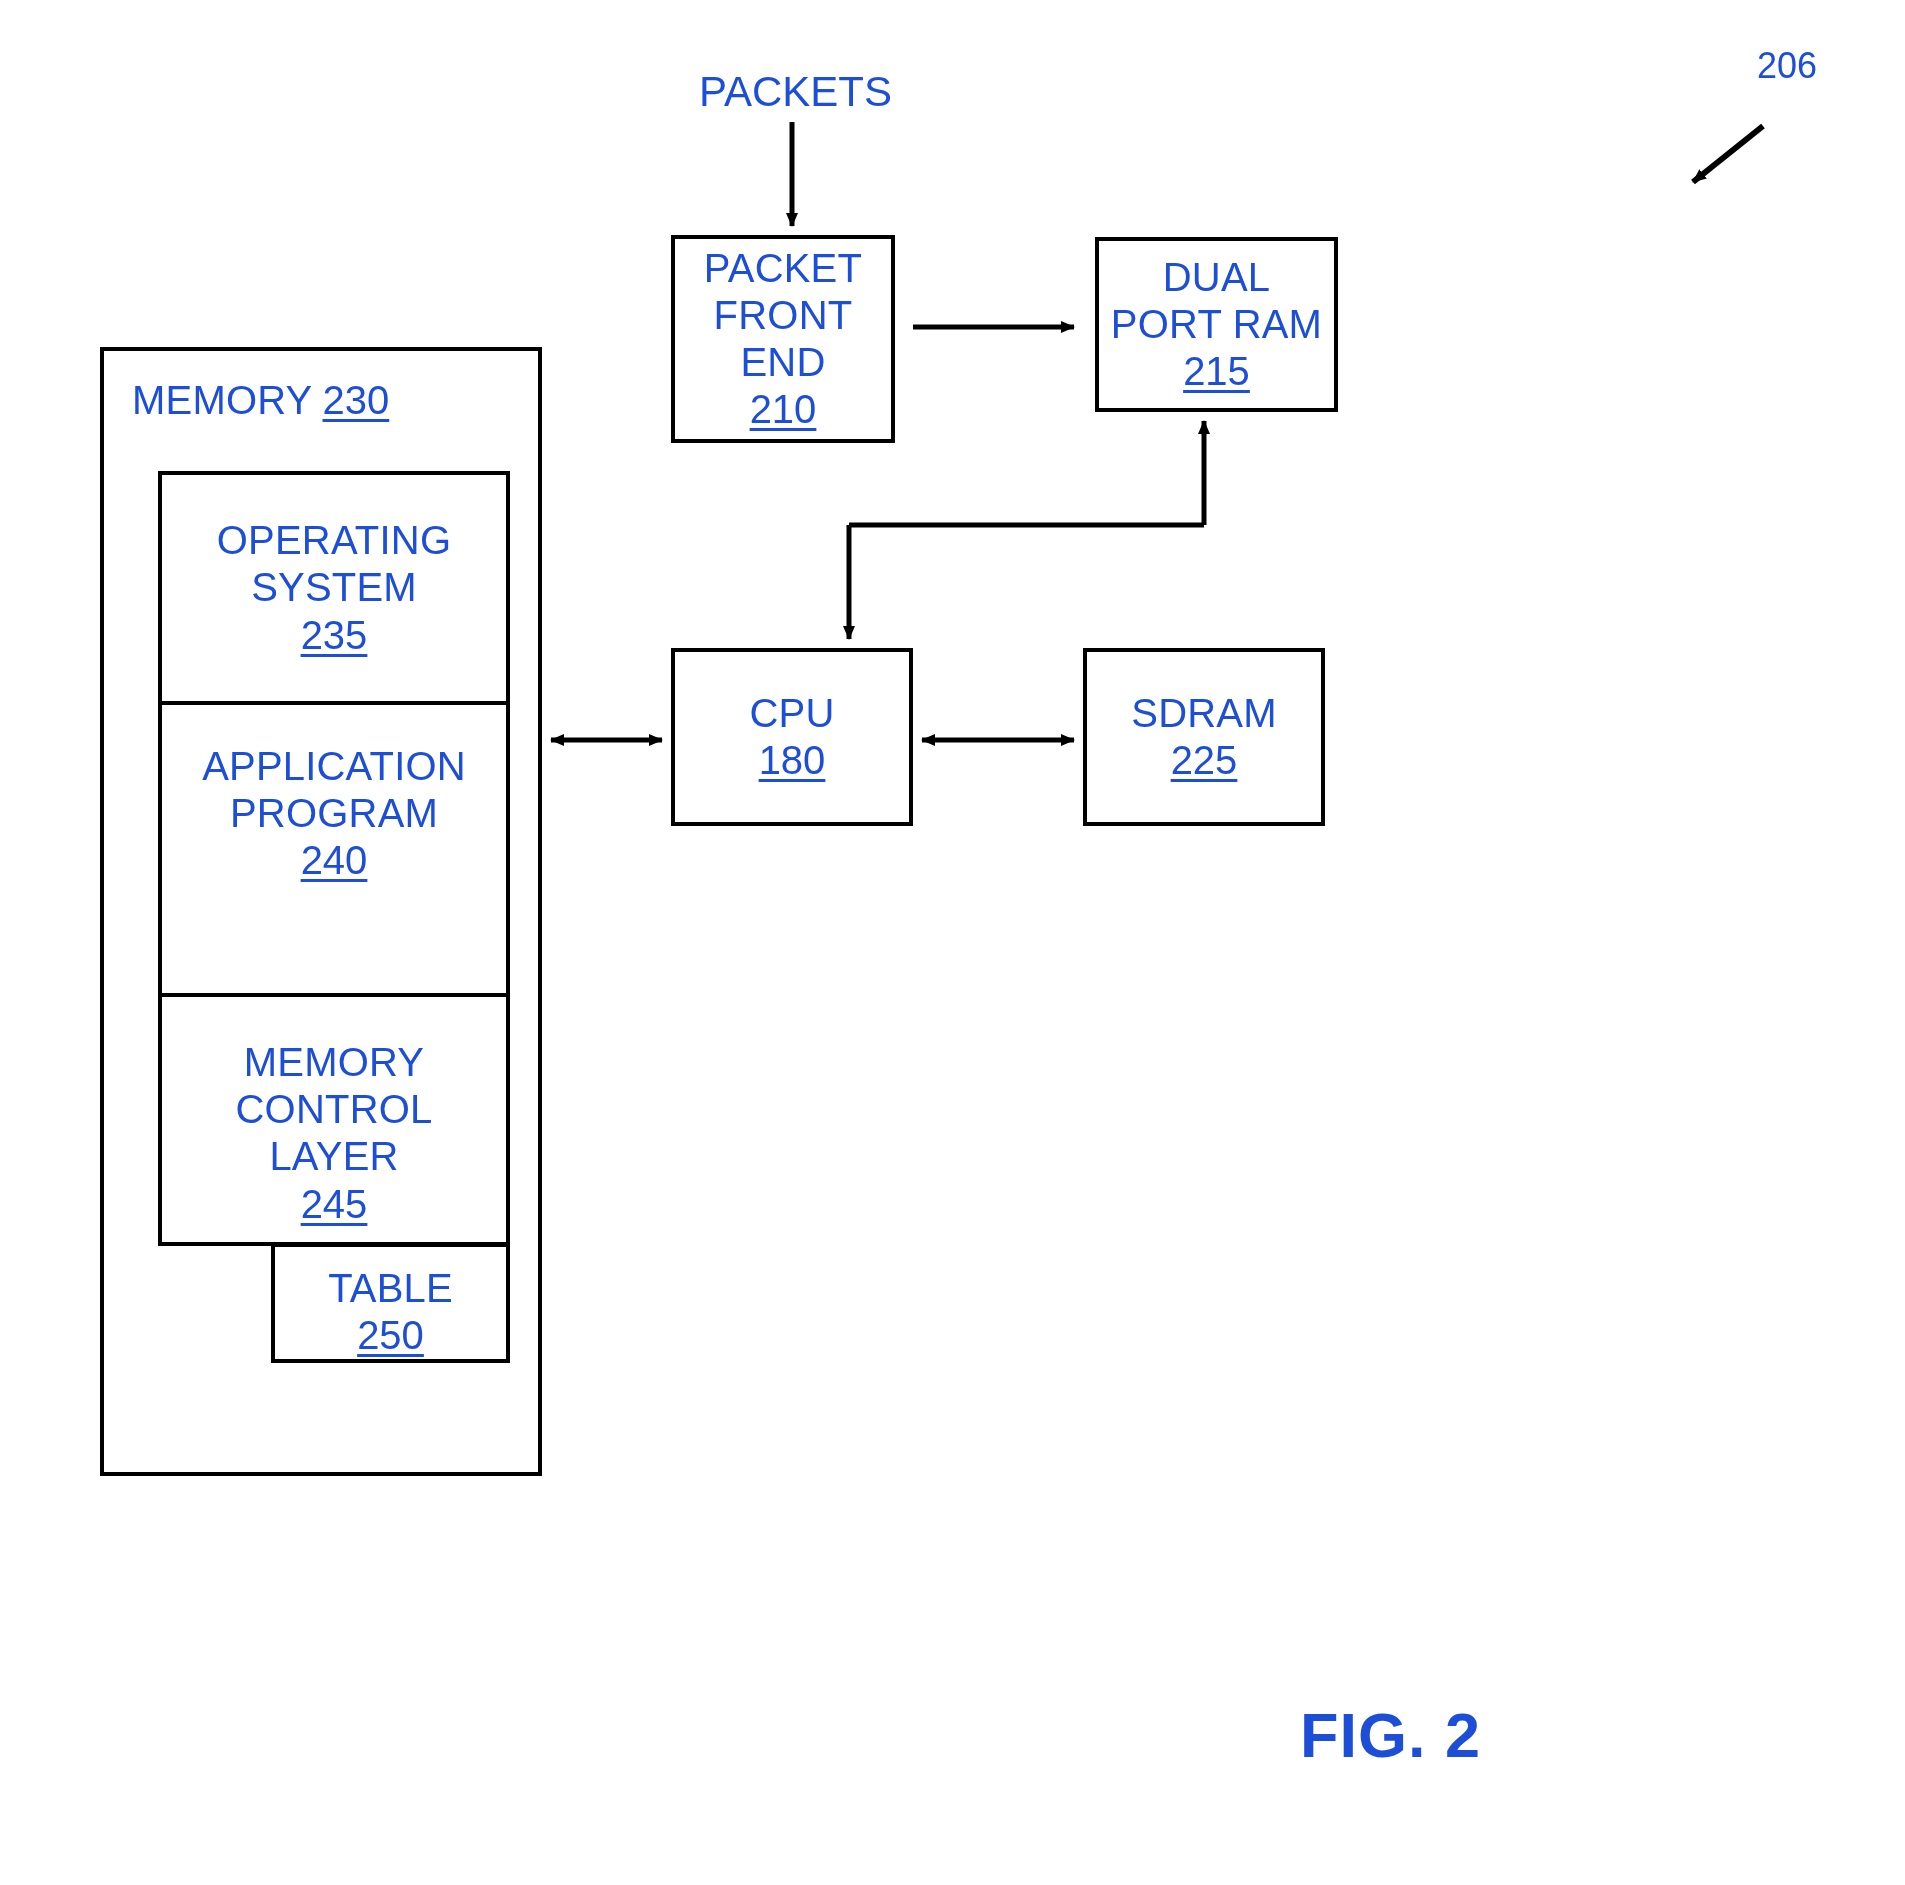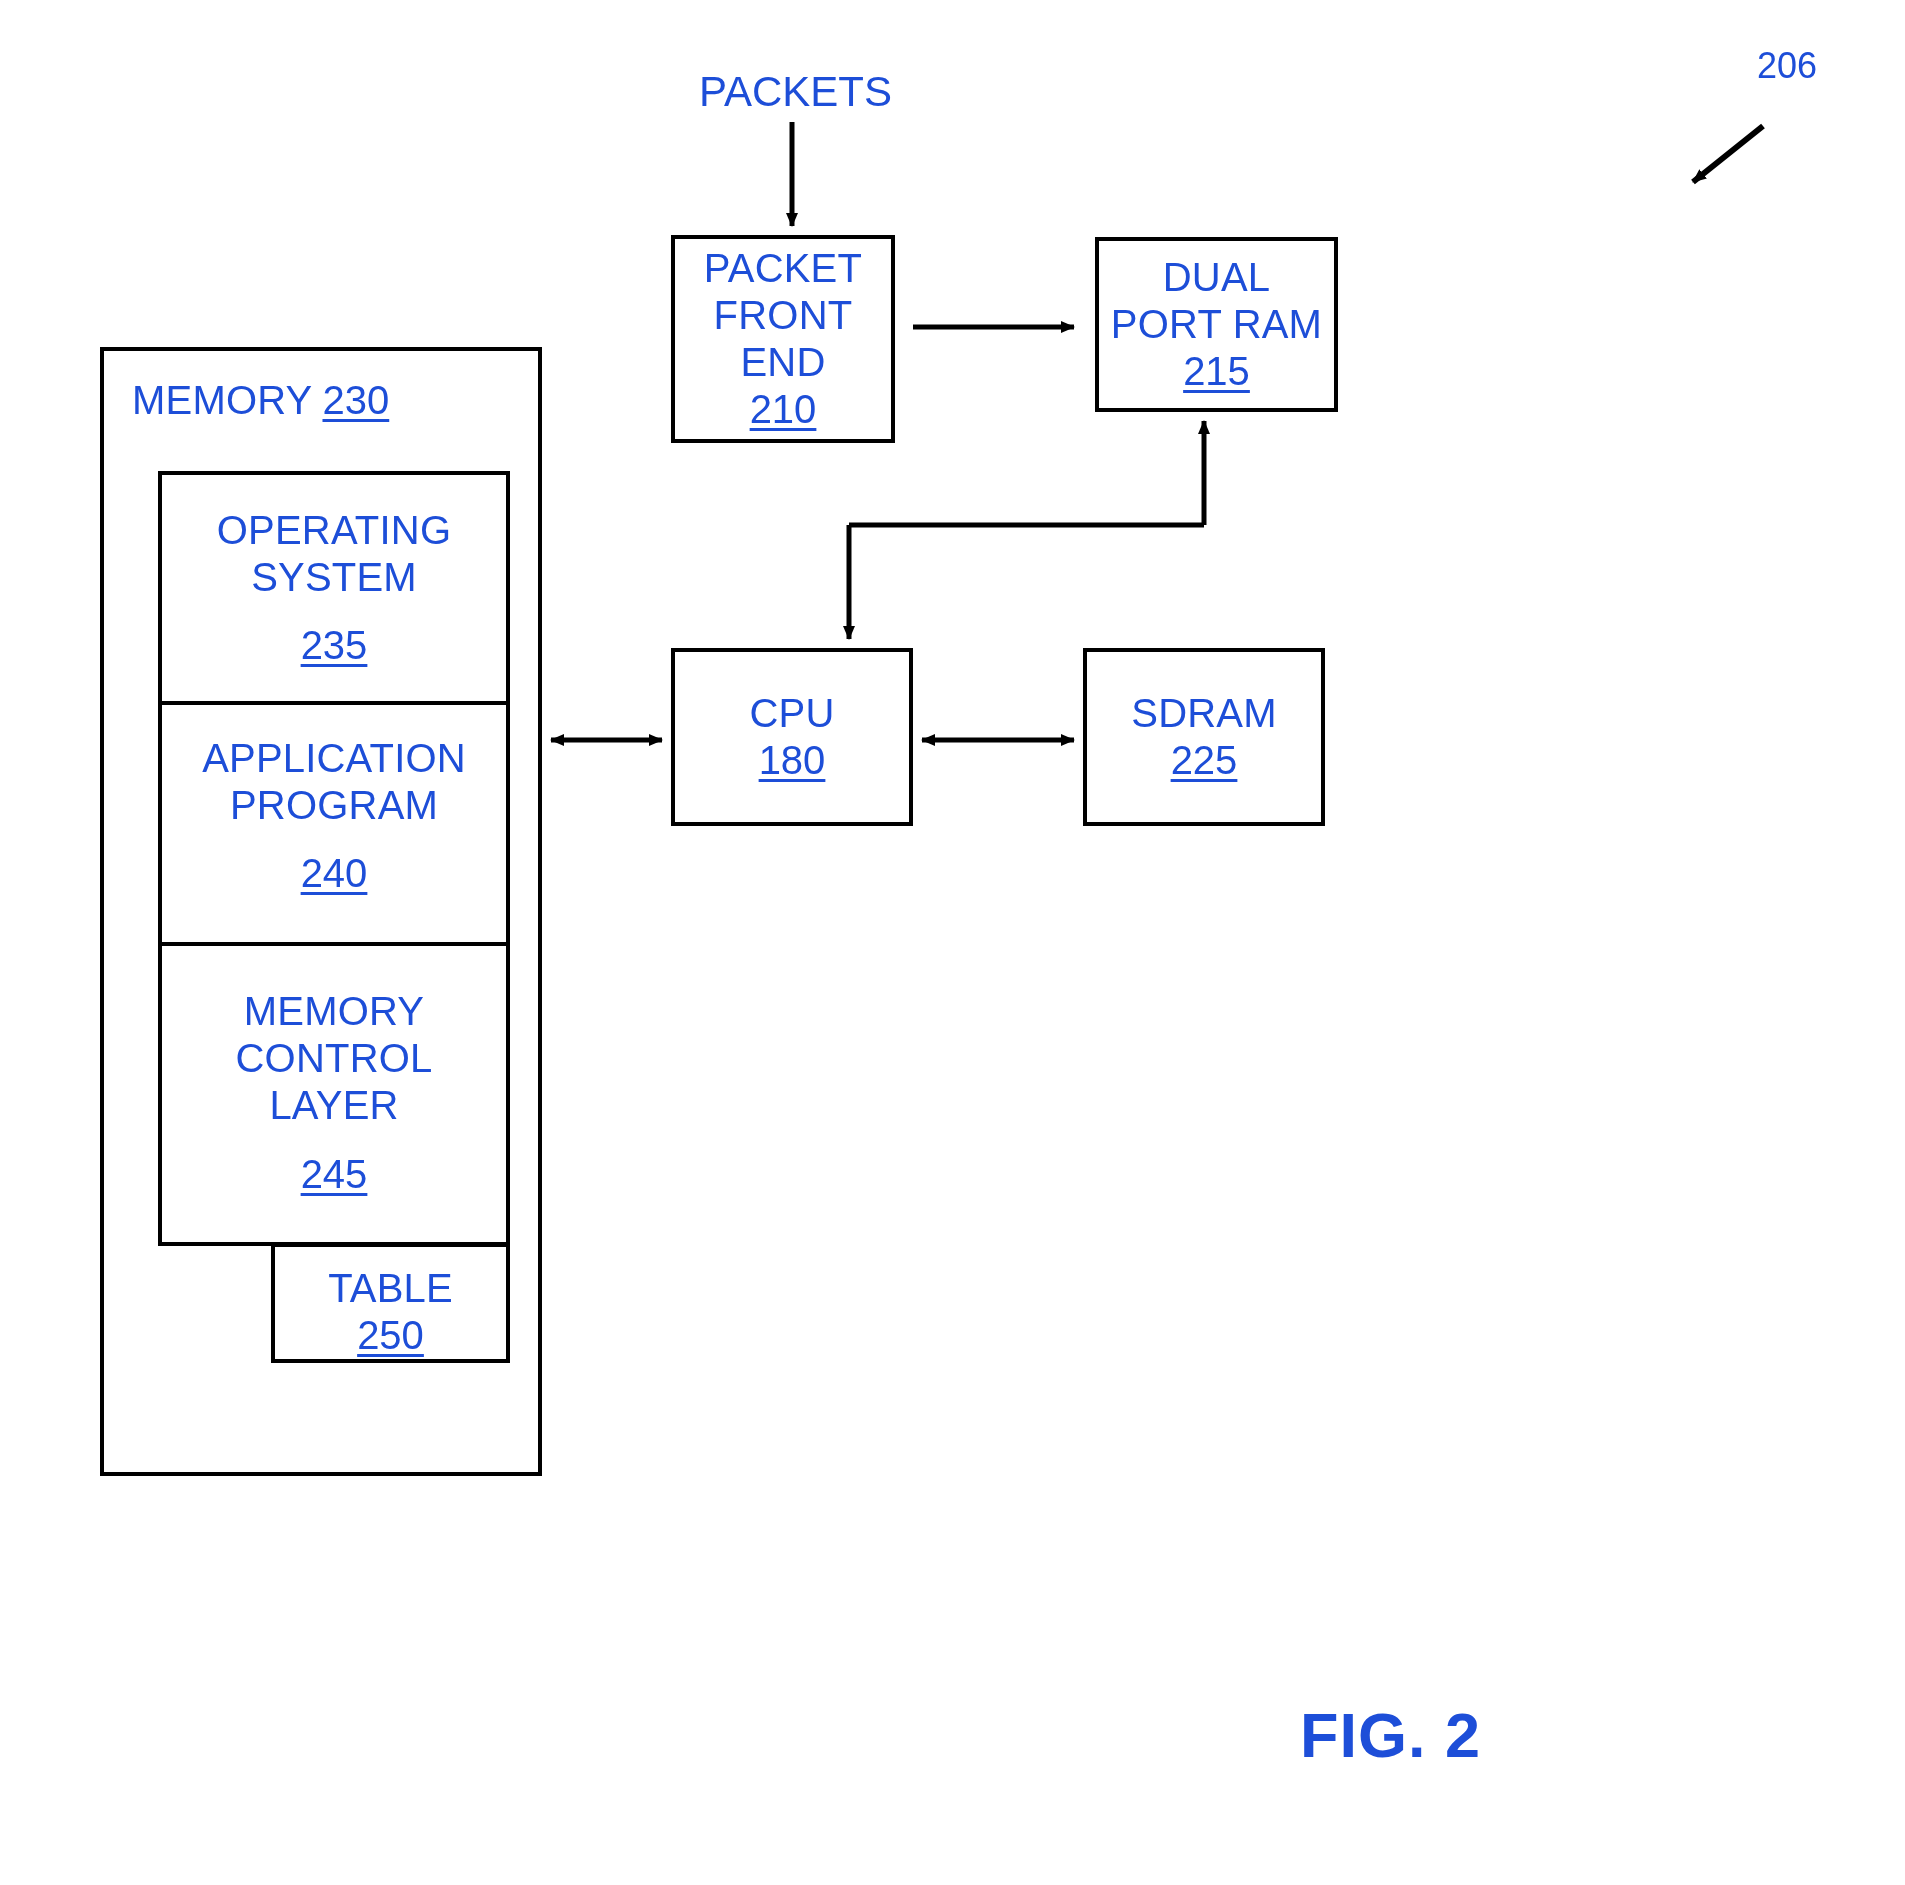--- a/index.html
+++ b/index.html
@@ -71,24 +71,23 @@
   }
   .stack-cell {
     box-sizing: border-box;
     display: flex;
     flex-direction: column;
     align-items: center;
     justify-content: center;
     text-align: center;
     line-height: 1.18;
     background: #fff;
-    gap: 21px;
   }
   #cell-os      { height: 230px; border-bottom: 4px solid #000; }
-  #cell-app     { height: 241px; border-bottom: 4px solid #000; justify-content: flex-start; padding-top: 30px;}
+  #cell-app     { height: 292px; border-bottom: 4px solid #000; justify-content: flex-start; padding-top: 38px;}
   #cell-mcl     { flex: 1 1 auto; justify-content: flex-start; padding-top: 42px;}
   
   #table-box {
     left: 271px;
     top: 1243px;
     width: 239px;
     height: 120px;
     justify-content: flex-end;
     padding-top: 32px;
   }

